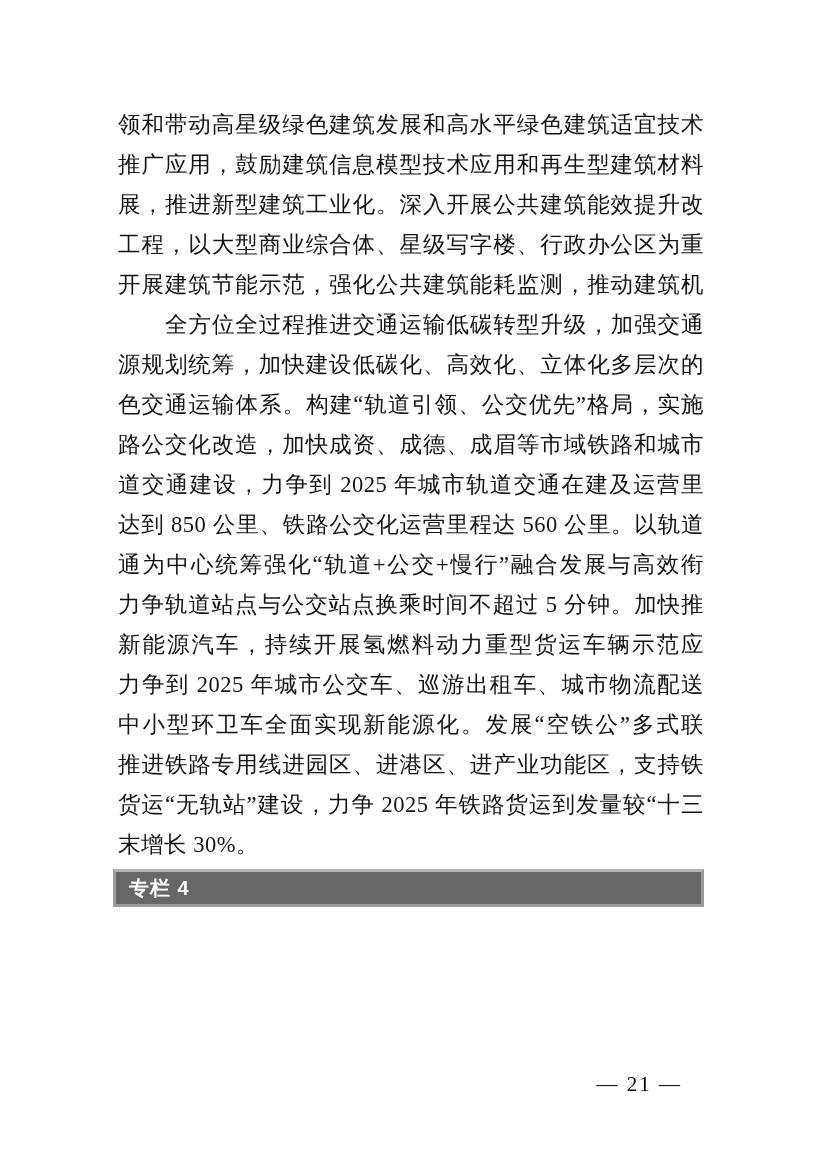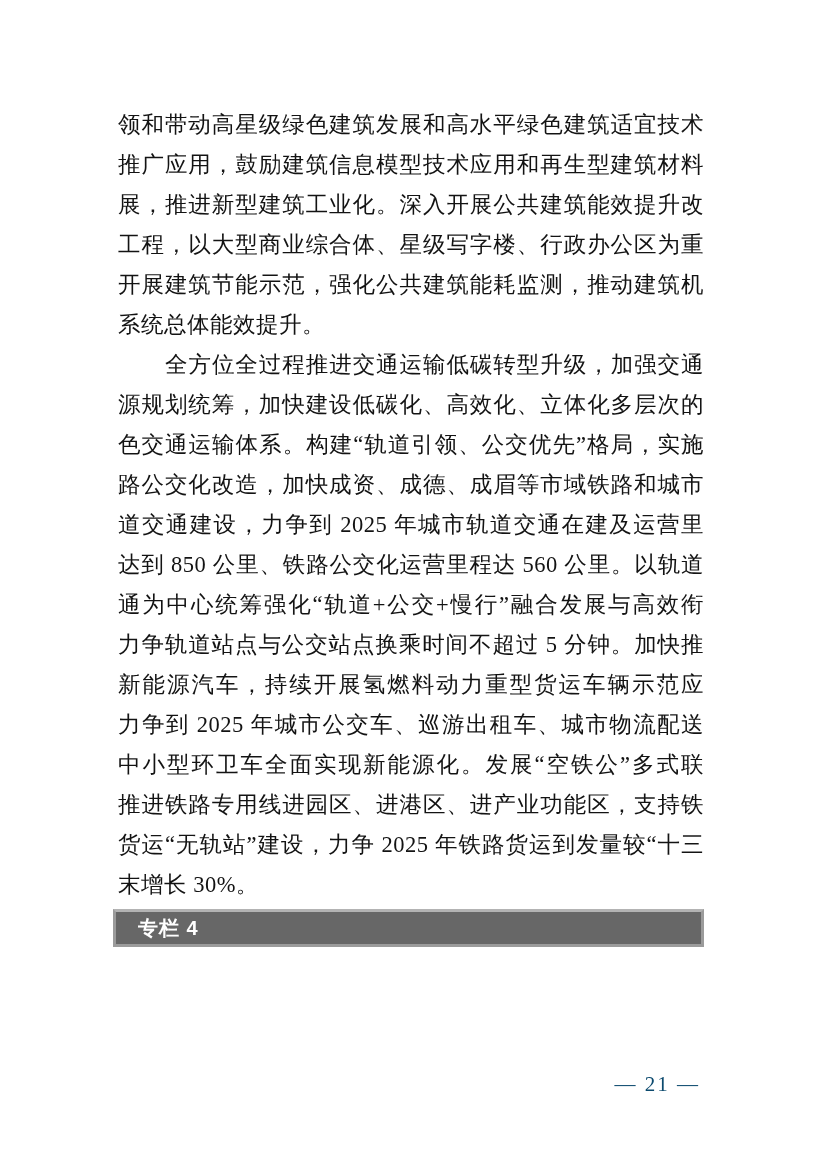--- a/index.html
+++ b/index.html
@@ -47,49 +47,48 @@
     box-sizing: border-box;
     margin-top: 4px;
     margin-left: -5px;
     width: 591px;
     height: 38px;
     background: #676767;
     border: 3px solid #9b9b9b;
     border-top-color: #b3b3b3;
     display: flex;
     align-items: center;
-    padding-left: 22px;
+    padding-left: 13px;
     font-family: "Liberation Sans", "DejaVu Sans", sans-serif;
     font-weight: bold;
     font-size: 20px;
     color: #ffffff;
     letter-spacing: 1px;
   }
   .banner .banner-label { margin-right: 24px; }
   .pagenum {
     position: absolute;
     top: 1072px;
-    right: 127px;
+    right: 145px;
     font-size: 21px;
     letter-spacing: 2px;
-    color: #0c4a6e;
+    color: #000000;
   }
 </style>
 </head>
 <body>
 
 <div class="page">
   <div class="textblock">
 
     <div class="line">领和带动高星级绿色建筑发展和高水平绿色建筑适宜技术</div>
     <div class="line">推广应用，鼓励建筑信息模型技术应用和再生型建筑材料发</div>
     <div class="line">展，推进新型建筑工业化。深入开展公共建筑能效提升改造</div>
     <div class="line">工程，以大型商业综合体、星级写字楼、行政办公区为重点</div>
     <div class="line">开展建筑节能示范，强化公共建筑能耗监测，推动建筑机电</div>
-    <div class="line last">系统总体能效提升。</div>
 
 
     <div class="line indent">全方位全过程推进交通运输低碳转型升级，加强交通资</div>
     <div class="line">源规划统筹，加快建设低碳化、高效化、立体化多层次的绿</div>
     <div class="line">色交通运输体系。构建“轨道引领、公交优先”格局，实施铁</div>
     <div class="line">路公交化改造，加快成资、成德、成眉等市域铁路和城市轨</div>
     <div class="line">道交通建设，力争到 2025 年城市轨道交通在建及运营里程</div>
     <div class="line">达到 850 公里、铁路公交化运营里程达 560 公里。以轨道交</div>
     <div class="line">通为中心统筹强化“轨道+公交+慢行”融合发展与高效衔接，</div>
     <div class="line">力争轨道站点与公交站点换乘时间不超过 5 分钟。加快推广</div>

